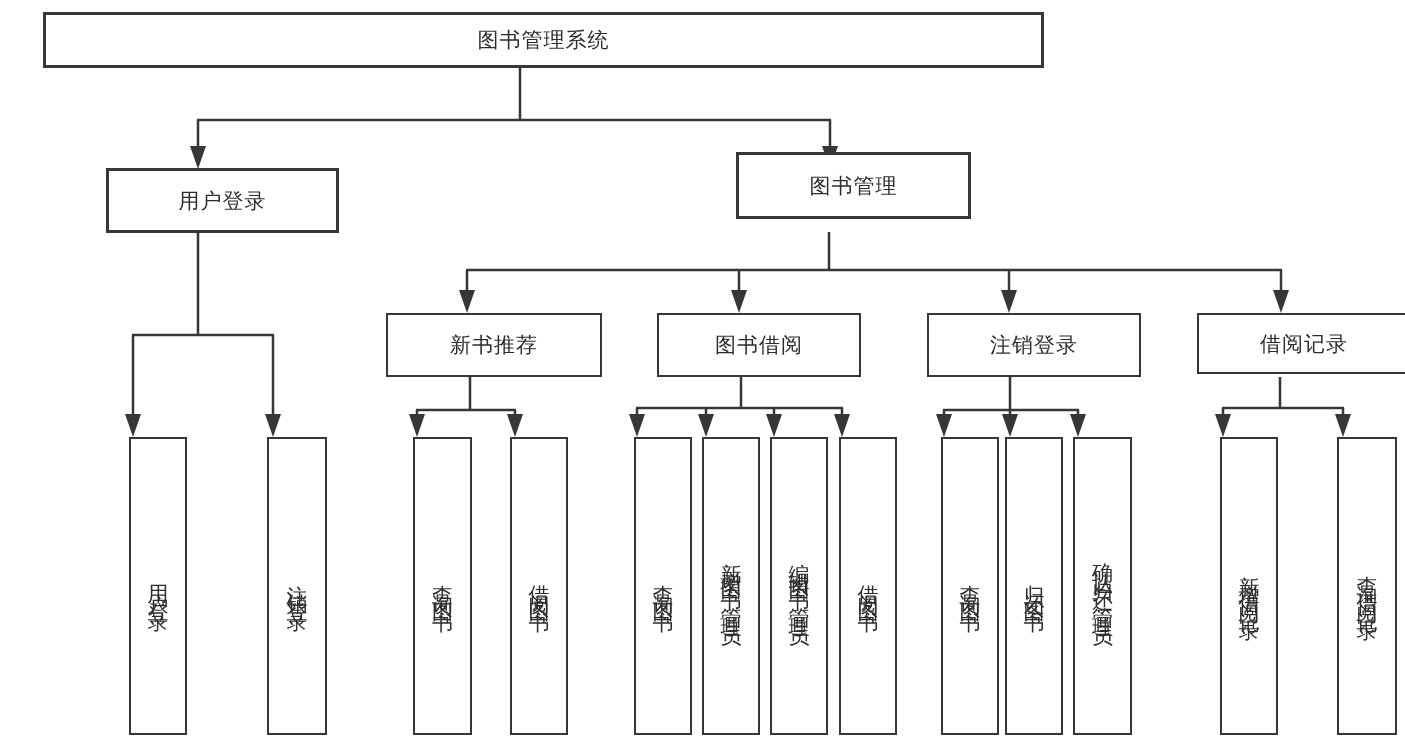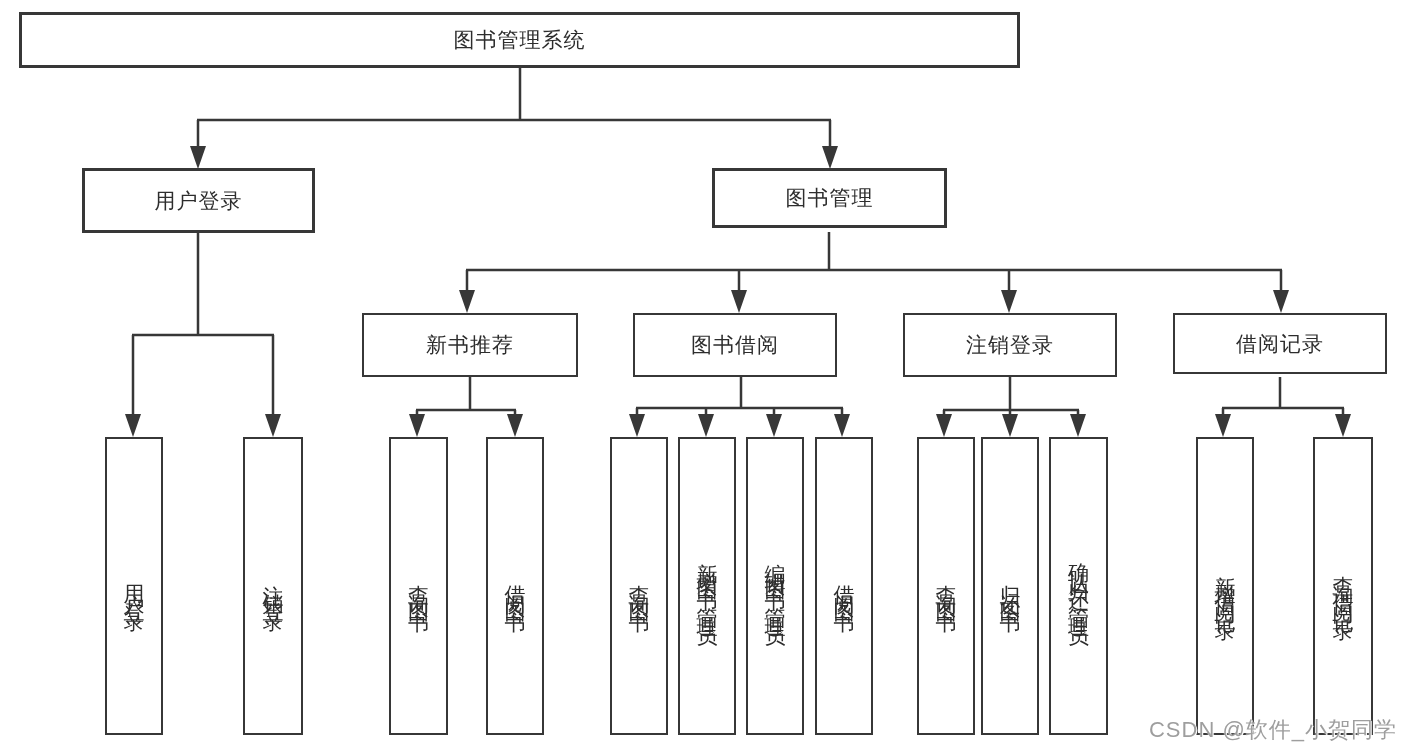--- a/index.html
+++ b/index.html
@@ -32,20 +32,21 @@
     box-sizing: border-box;
     background: #ffffff;
     border: 2px solid var(--border, #373737);
     color: var(--text, #2d2d2d);
     display: flex;
     align-items: center;
     justify-content: center;
     font-size: 21px;
     letter-spacing: 1px;
     white-space: nowrap;
+    margin-left: 24px;
   }
   .lvl1 { border-width: 3px; }
   .lvl2 { border-width: 3px; }
   .lvl3 { border-width: 2px; }
   .leaf {
     writing-mode: vertical-rl;
     text-orientation: mixed;
     font-size: 21px;
     letter-spacing: 9px;
     border-width: 2px;
@@ -118,21 +119,21 @@
     <polygon points="936,414 952,414 944,437"></polygon>
     <polygon points="1002,414 1018,414 1010,437"></polygon>
     <polygon points="1070,414 1086,414 1078,437"></polygon>
     <polygon points="1215,414 1231,414 1223,437"></polygon>
     <polygon points="1335,414 1351,414 1343,437"></polygon>
   </svg>
 
   <div class="box lvl1" style="left:19px; top:12px; width:1001px; height:56px;">图书管理系统</div>
 
   <div class="box lvl2" style="left:82px; top:168px; width:233px; height:65px;">用户登录</div>
-  <div class="box lvl2" style="left:712px; top:168px; width:235px; height:60px;">图书管理</div>
+  <div class="box lvl2" style="left:712px; top:152px; width:235px; height:67px;">图书管理</div>
 
   <div class="box lvl3" style="left:362px; top:313px; width:216px; height:64px;text-align:center;">新书推荐</div>
   <div class="box lvl3" style="left:633px; top:313px; width:204px; height:64px;">图书借阅</div>
   <div class="box lvl3" style="left:903px; top:313px; width:214px; height:64px;">注销登录</div>
   <div class="box lvl3" style="left:1173px; top:313px; width:214px; height:61px;">借阅记录</div>
 
   <div class="box leaf" style="left:105px; top:437px; width:58px; height:298px;">用户登录</div>
   <div class="box leaf" style="left:243px; top:437px; width:60px; height:298px;">注销登录</div>
 
   <div class="box leaf" style="left:389px; top:437px; width:59px; height:298px;">查询图书</div>
@@ -143,15 +144,14 @@
   <div class="box leaf" style="left:746px; top:437px; width:58px; height:298px;">编辑图书（管理员）</div>
   <div class="box leaf" style="left:815px; top:437px; width:58px; height:298px;">借阅图书</div>
 
   <div class="box leaf" style="left:917px; top:437px; width:58px; height:298px;">查询图书</div>
   <div class="box leaf" style="left:981px; top:437px; width:58px; height:298px;">归还图书</div>
   <div class="box leaf" style="left:1049px; top:437px; width:59px; height:298px;">确认归还（管理员）</div>
 
   <div class="box leaf" style="left:1196px; top:437px; width:58px; height:298px;">新增借阅记录</div>
   <div class="box leaf" style="left:1313px; top:437px; width:60px; height:298px;">查询借阅记录</div>
 
-  <div class="watermark">CSDN @软件_小贺同学</div>
 
 </div>
 
 </body></html>

